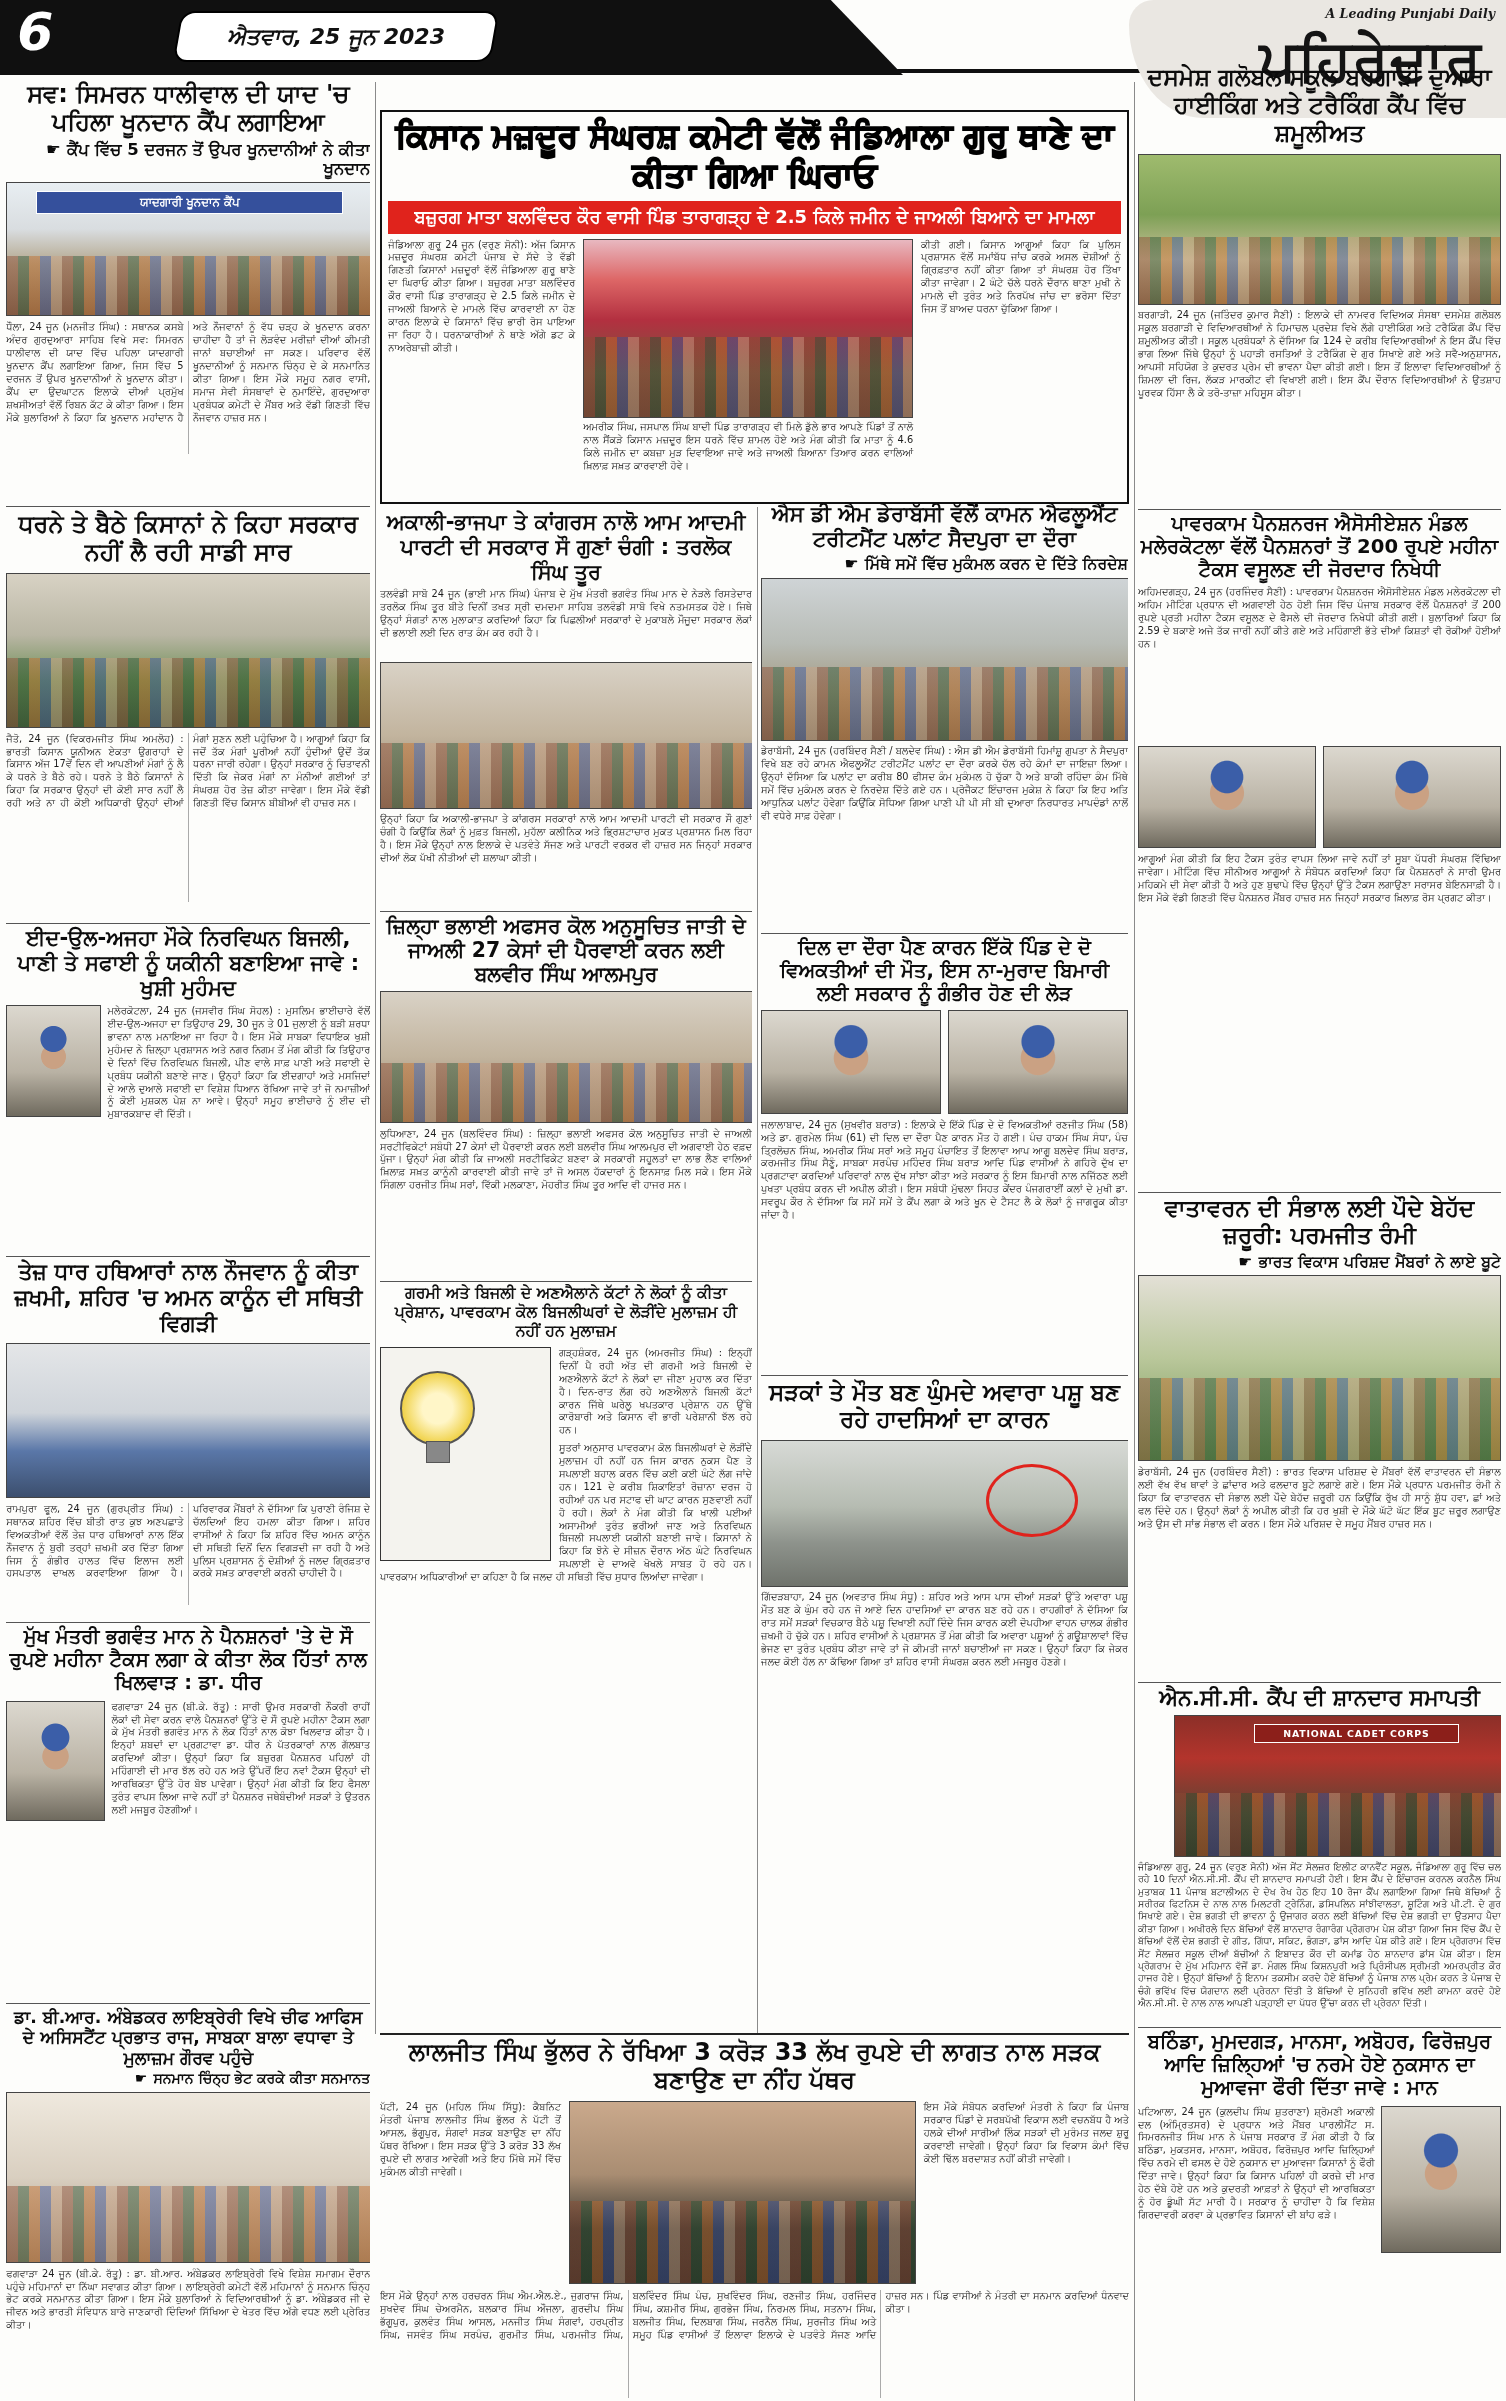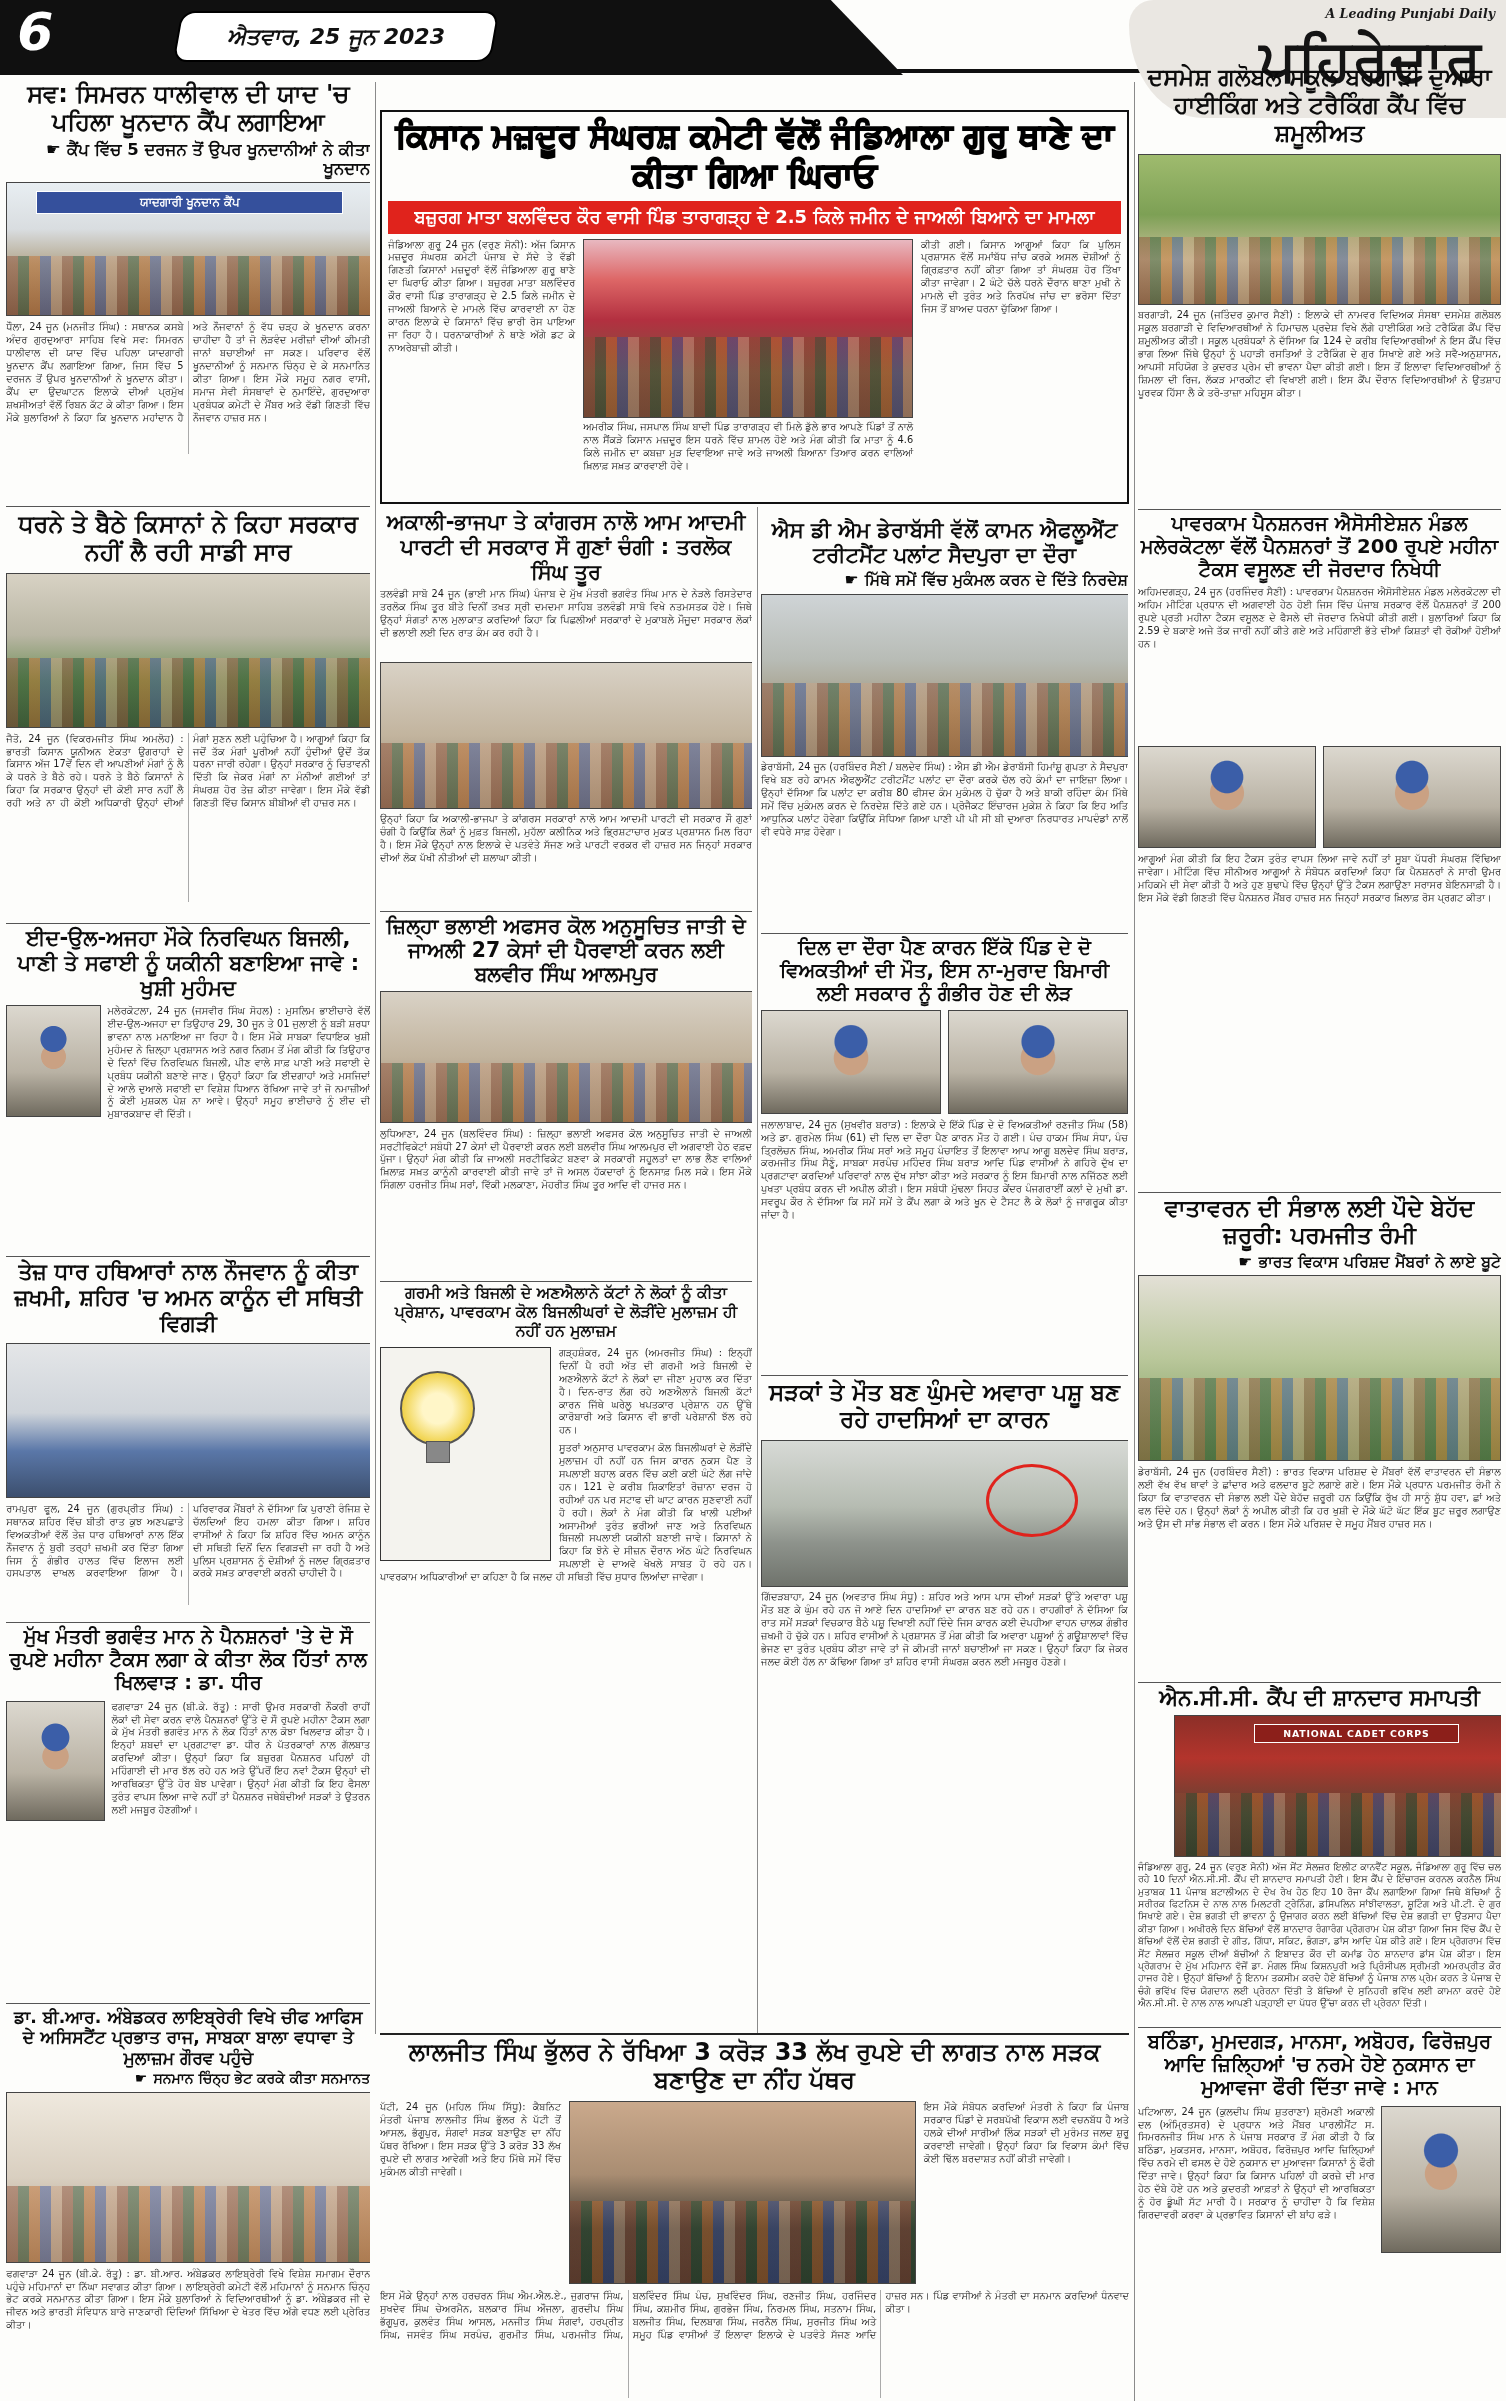--- a/index.html
+++ b/index.html
@@ -129,21 +129,21 @@
   <div class="art" style="left:380px;top:510px;width:372px;height:399px">
     <div class="hl" style="font-size:21px">ਅਕਾਲੀ-ਭਾਜਪਾ ਤੇ ਕਾਂਗਰਸ ਨਾਲੋ ਆਮ ਆਦਮੀ ਪਾਰਟੀ ਦੀ ਸਰਕਾਰ ਸੌ ਗੁਣਾਂ ਚੰਗੀ : ਤਰਲੋਕ ਸਿੰਘ ਤੂਰ</div>
     <div class="body" style="margin-top:3.9px;height:71px">ਤਲਵੰਡੀ ਸਾਬੋ 24 ਜੂਨ (ਭਾਈ ਮਾਨ ਸਿੰਘ) ਪੰਜਾਬ ਦੇ ਮੁੱਖ ਮੰਤਰੀ ਭਗਵੰਤ ਸਿੰਘ ਮਾਨ ਦੇ ਨੇੜਲੇ ਰਿਸਤੇਦਾਰ ਤਰਲੋਕ ਸਿੰਘ ਤੂਰ ਬੀਤੇ ਦਿਨੀਂ ਤਖਤ ਸ੍ਰੀ ਦਮਦਮਾ ਸਾਹਿਬ ਤਲਵੰਡੀ ਸਾਬੋ ਵਿਖੇ ਨਤਮਸਤਕ ਹੋਏ। ਜਿਥੇ ਉਨ੍ਹਾਂ ਸੰਗਤਾਂ ਨਾਲ ਮੁਲਾਕਾਤ ਕਰਦਿਆਂ ਕਿਹਾ ਕਿ ਪਿਛਲੀਆਂ ਸਰਕਾਰਾਂ ਦੇ ਮੁਕਾਬਲੇ ਮੌਜੂਦਾ ਸਰਕਾਰ ਲੋਕਾਂ ਦੀ ਭਲਾਈ ਲਈ ਦਿਨ ਰਾਤ ਕੰਮ ਕਰ ਰਹੀ ਹੈ।</div>
     <div class="photo ph-sofa" style="width:371px;height:145px;margin-top:3.1px">
       <div class="crowd"></div>
     </div>
     <div class="body" style="margin-top:3.9px;height:94px">ਉਨ੍ਹਾਂ ਕਿਹਾ ਕਿ ਅਕਾਲੀ-ਭਾਜਪਾ ਤੇ ਕਾਂਗਰਸ ਸਰਕਾਰਾਂ ਨਾਲੋ ਆਮ ਆਦਮੀ ਪਾਰਟੀ ਦੀ ਸਰਕਾਰ ਸੌ ਗੁਣਾਂ ਚੰਗੀ ਹੈ ਕਿਉਂਕਿ ਲੋਕਾਂ ਨੂੰ ਮੁਫ਼ਤ ਬਿਜਲੀ, ਮੁਹੱਲਾ ਕਲੀਨਿਕ ਅਤੇ ਭ੍ਰਿਸ਼ਟਾਚਾਰ ਮੁਕਤ ਪ੍ਰਸ਼ਾਸਨ ਮਿਲ ਰਿਹਾ ਹੈ। ਇਸ ਮੌਕੇ ਉਨ੍ਹਾਂ ਨਾਲ ਇਲਾਕੇ ਦੇ ਪਤਵੰਤੇ ਸੱਜਣ ਅਤੇ ਪਾਰਟੀ ਵਰਕਰ ਵੀ ਹਾਜ਼ਰ ਸਨ ਜਿਨ੍ਹਾਂ ਸਰਕਾਰ ਦੀਆਂ ਲੋਕ ਪੱਖੀ ਨੀਤੀਆਂ ਦੀ ਸ਼ਲਾਘਾ ਕੀਤੀ।</div>
   </div>
   <div class="hrld" style="left:380px;top:911px;width:372px"></div>
 
-  <div class="art" style="left:761px;top:518px;width:367px;height:419px">
+  <div class="art" style="left:761px;top:502px;width:367px;height:419px">
     <div class="hl" style="font-size:21px">ਐਸ ਡੀ ਐਮ ਡੇਰਾਬੱਸੀ ਵੱਲੋਂ ਕਾਮਨ ਐਫਲੂਐਂਟ ਟਰੀਟਮੈਂਟ ਪਲਾਂਟ ਸੈਦਪੁਰਾ ਦਾ ਦੌਰਾ</div>
     <div class="ptr" style="font-size:15.7px;margin-top:2.4px">
       <span class="hand">☛</span><span>ਮਿੱਥੇ ਸਮੇਂ ਵਿੱਚ ਮੁਕੰਮਲ ਕਰਨ ਦੇ ਦਿੱਤੇ ਨਿਰਦੇਸ਼</span>
     </div>
     <div class="photo ph-site" style="width:366px;height:161px;margin-top:4.7px">
       <div class="crowd"></div>
     </div>
     <div class="body" style="margin-top:4.7px;height:149px">ਡੇਰਾਬੱਸੀ, 24 ਜੂਨ (ਹਰਬਿੰਦਰ ਸੈਣੀ / ਬਲਦੇਵ ਸਿੰਘ) : ਐਸ ਡੀ ਐਮ ਡੇਰਾਬੱਸੀ ਹਿਮਾਂਸ਼ੂ ਗੁਪਤਾ ਨੇ ਸੈਦਪੁਰਾ ਵਿਖੇ ਬਣ ਰਹੇ ਕਾਮਨ ਐਫਲੂਐਂਟ ਟਰੀਟਮੈਂਟ ਪਲਾਂਟ ਦਾ ਦੌਰਾ ਕਰਕੇ ਚੱਲ ਰਹੇ ਕੰਮਾਂ ਦਾ ਜਾਇਜ਼ਾ ਲਿਆ। ਉਨ੍ਹਾਂ ਦੱਸਿਆ ਕਿ ਪਲਾਂਟ ਦਾ ਕਰੀਬ 80 ਫੀਸਦ ਕੰਮ ਮੁਕੰਮਲ ਹੋ ਚੁੱਕਾ ਹੈ ਅਤੇ ਬਾਕੀ ਰਹਿੰਦਾ ਕੰਮ ਮਿੱਥੇ ਸਮੇਂ ਵਿੱਚ ਮੁਕੰਮਲ ਕਰਨ ਦੇ ਨਿਰਦੇਸ਼ ਦਿੱਤੇ ਗਏ ਹਨ। ਪ੍ਰੋਜੈਕਟ ਇੰਚਾਰਜ ਮੁਕੇਸ਼ ਨੇ ਕਿਹਾ ਕਿ ਇਹ ਅਤਿ ਆਧੁਨਿਕ ਪਲਾਂਟ ਹੋਵੇਗਾ ਕਿਉਂਕਿ ਸੋਧਿਆ ਗਿਆ ਪਾਣੀ ਪੀ ਪੀ ਸੀ ਬੀ ਦੁਆਰਾ ਨਿਰਧਾਰਤ ਮਾਪਦੰਡਾਂ ਨਾਲੋਂ ਵੀ ਵਧੇਰੇ ਸਾਫ਼ ਹੋਵੇਗਾ।</div>
   </div>
   <div class="hrld" style="left:761px;top:933px;width:367px"></div>

